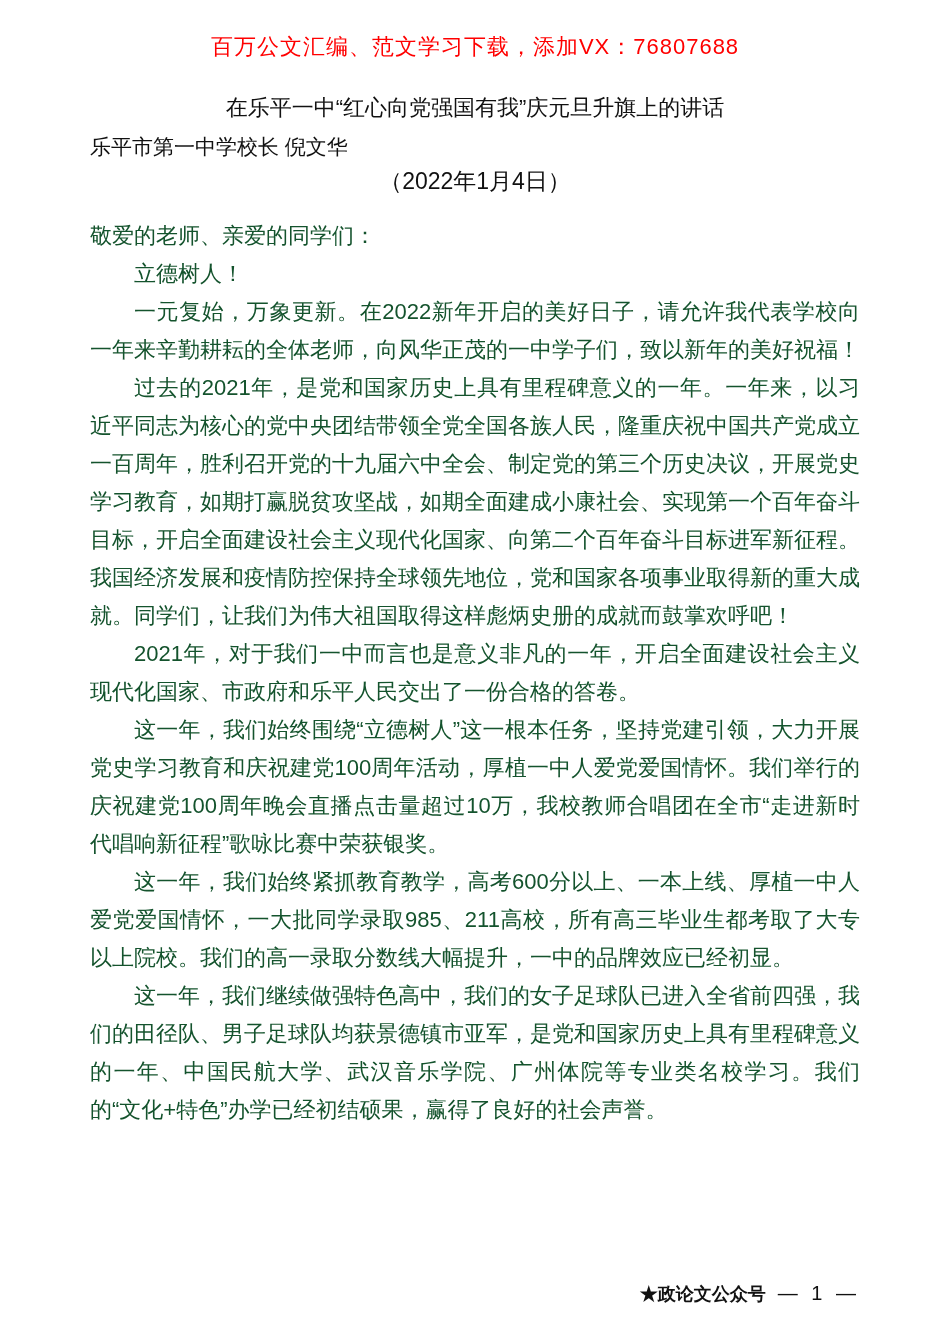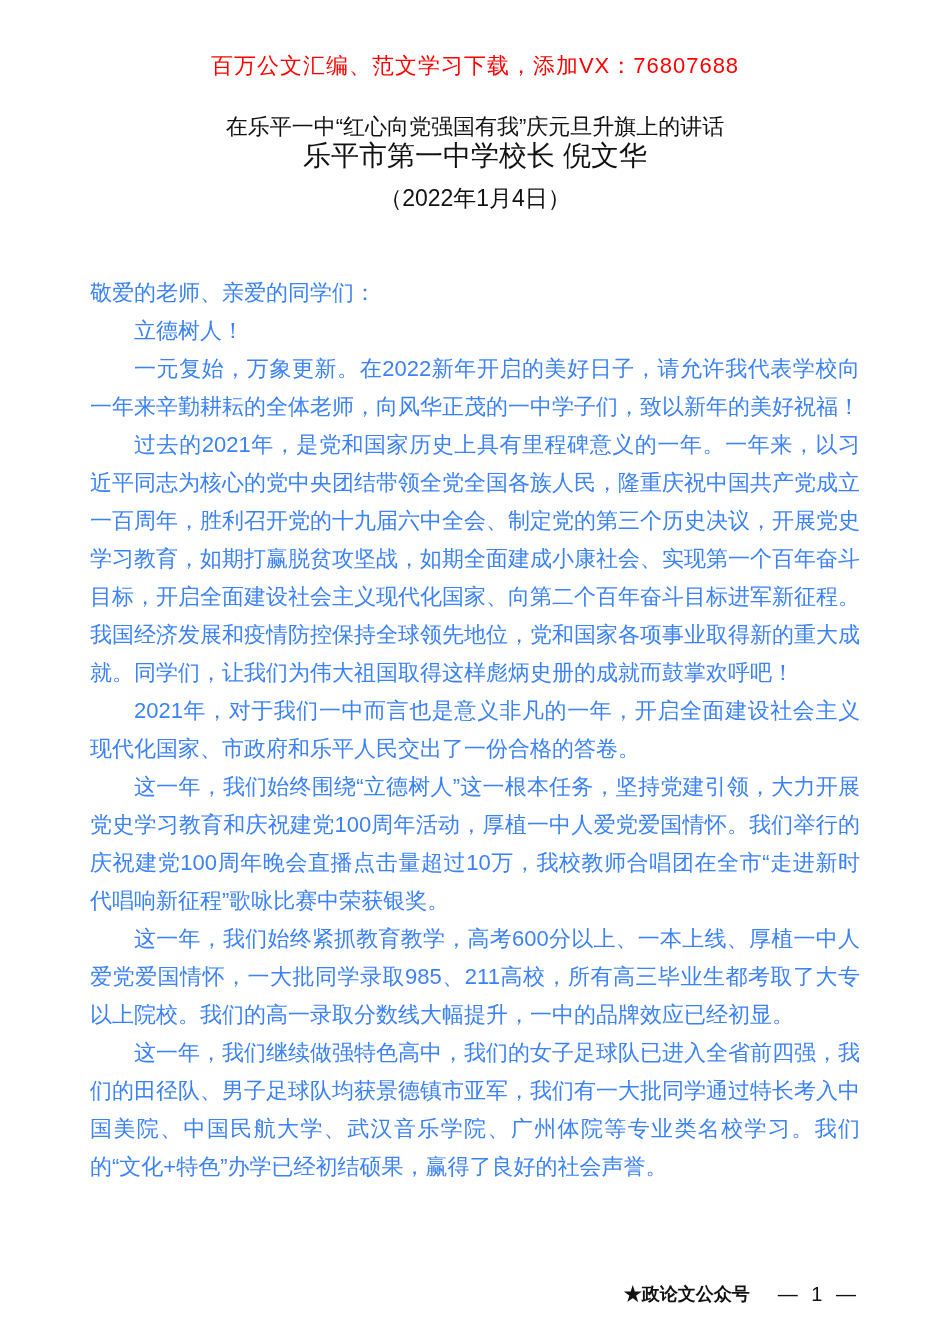--- a/index.html
+++ b/index.html
@@ -5,70 +5,71 @@
   * { margin: 0; padding: 0; box-sizing: border-box; }
   html, body { background: #ffffff; }
   body { font-family: "Liberation Sans", sans-serif; }
   .page {
     position: relative;
     width: 950px;
     height: 1344px;
     background: #ffffff;
     color: #000000;
     overflow: hidden;
-    padding: 52px 90px 0 90px;
+    padding: 33px 90px 0 90px;
   }
   .promo {
     text-align: center;
     color: #ff0000;
     font-size: 22px;
     line-height: 28px;
     letter-spacing: 1px;
   }
   .doc-title {
     margin-top: 32px;
     text-align: center;
     font-size: 22px;
     font-weight: normal;
     line-height: 30px;
     color: #111111;
   }
   .doc-author {
-    text-align: center;
-    font-size: 28px;
+    margin-top: 10px;
+    text-align: left;
+    font-size: 21px;
     line-height: 28px;
     color: #111111;
   }
   .doc-date {
-    margin-top: 12px;
+    margin-top: 4px;
     text-align: center;
     font-size: 23px;
     line-height: 32px;
     color: #111111;
   }
   .doc-body {
-    margin-top: 60px;
+    margin-top: 20px;
     font-size: 22px;
     line-height: 38px;
     text-align: justify;
-    color: #3b82f6;
+    color: #14532d;
   }
   .doc-body p {
     text-indent: 2em;
   }
   .doc-body p.no-indent {
     text-indent: 0;
   }
   .page-footer {
     position: absolute;
     right: 90px;
     bottom: 38px;
     display: flex;
-    align-items: flex-end;
-    gap: 28px;
+    align-items: flex-start;
+    gap: 12px;
     color: #111111;
   }
   .footer-source {
     font-size: 18px;
     font-weight: bold;
   }
   .footer-page-number {
     font-size: 20px;
     letter-spacing: 4px;
   }
@@ -87,21 +88,21 @@
   <div class="doc-date">（2022年1月4日）</div>
 
   <div class="doc-body">
     <p class="no-indent">敬爱的老师、亲爱的同学们：</p>
     <p>立德树人！</p>
     <p>一元复始，万象更新。在2022新年开启的美好日子，请允许我代表学校向一年来辛勤耕耘的全体老师，向风华正茂的一中学子们，致以新年的美好祝福！</p>
     <p>过去的2021年，是党和国家历史上具有里程碑意义的一年。一年来，以习近平同志为核心的党中央团结带领全党全国各族人民，隆重庆祝中国共产党成立一百周年，胜利召开党的十九届六中全会、制定党的第三个历史决议，开展党史学习教育，如期打赢脱贫攻坚战，如期全面建成小康社会、实现第一个百年奋斗目标，开启全面建设社会主义现代化国家、向第二个百年奋斗目标进军新征程。我国经济发展和疫情防控保持全球领先地位，党和国家各项事业取得新的重大成就。同学们，让我们为伟大祖国取得这样彪炳史册的成就而鼓掌欢呼吧！</p>
     <p>2021年，对于我们一中而言也是意义非凡的一年，开启全面建设社会主义现代化国家、市政府和乐平人民交出了一份合格的答卷。</p>
     <p>这一年，我们始终围绕“立德树人”这一根本任务，坚持党建引领，大力开展党史学习教育和庆祝建党100周年活动，厚植一中人爱党爱国情怀。我们举行的庆祝建党100周年晚会直播点击量超过10万，我校教师合唱团在全市“走进新时代唱响新征程”歌咏比赛中荣获银奖。</p>
     <p>这一年，我们始终紧抓教育教学，高考600分以上、一本上线、厚植一中人爱党爱国情怀，一大批同学录取985、211高校，所有高三毕业生都考取了大专以上院校。我们的高一录取分数线大幅提升，一中的品牌效应已经初显。</p>
-    <p>这一年，我们继续做强特色高中，我们的女子足球队已进入全省前四强，我们的田径队、男子足球队均获景德镇市亚军，我们有一大批同学通过特长考入中国美院、中国民航大学、武汉音乐学院、广州体院等专业类名校学习。我们的“文化+特色”办学已经初结硕果，赢得了良好的社会声誉。</p>
+    <p>这一年，我们继续做强特色高中，我们的女子足球队已进入全省前四强，我们的田径队、男子足球队均获景德镇市亚军，是党和国家历史上具有里程碑意义的一年、中国民航大学、武汉音乐学院、广州体院等专业类名校学习。我们的“文化+特色”办学已经初结硕果，赢得了良好的社会声誉。</p>
   </div>
 
   <div class="page-footer">
     <span class="footer-source">★政论文公众号</span>
     <span class="footer-page-number">— 1 —</span>
   </div>
 
 </div>
 
 </body></html>

